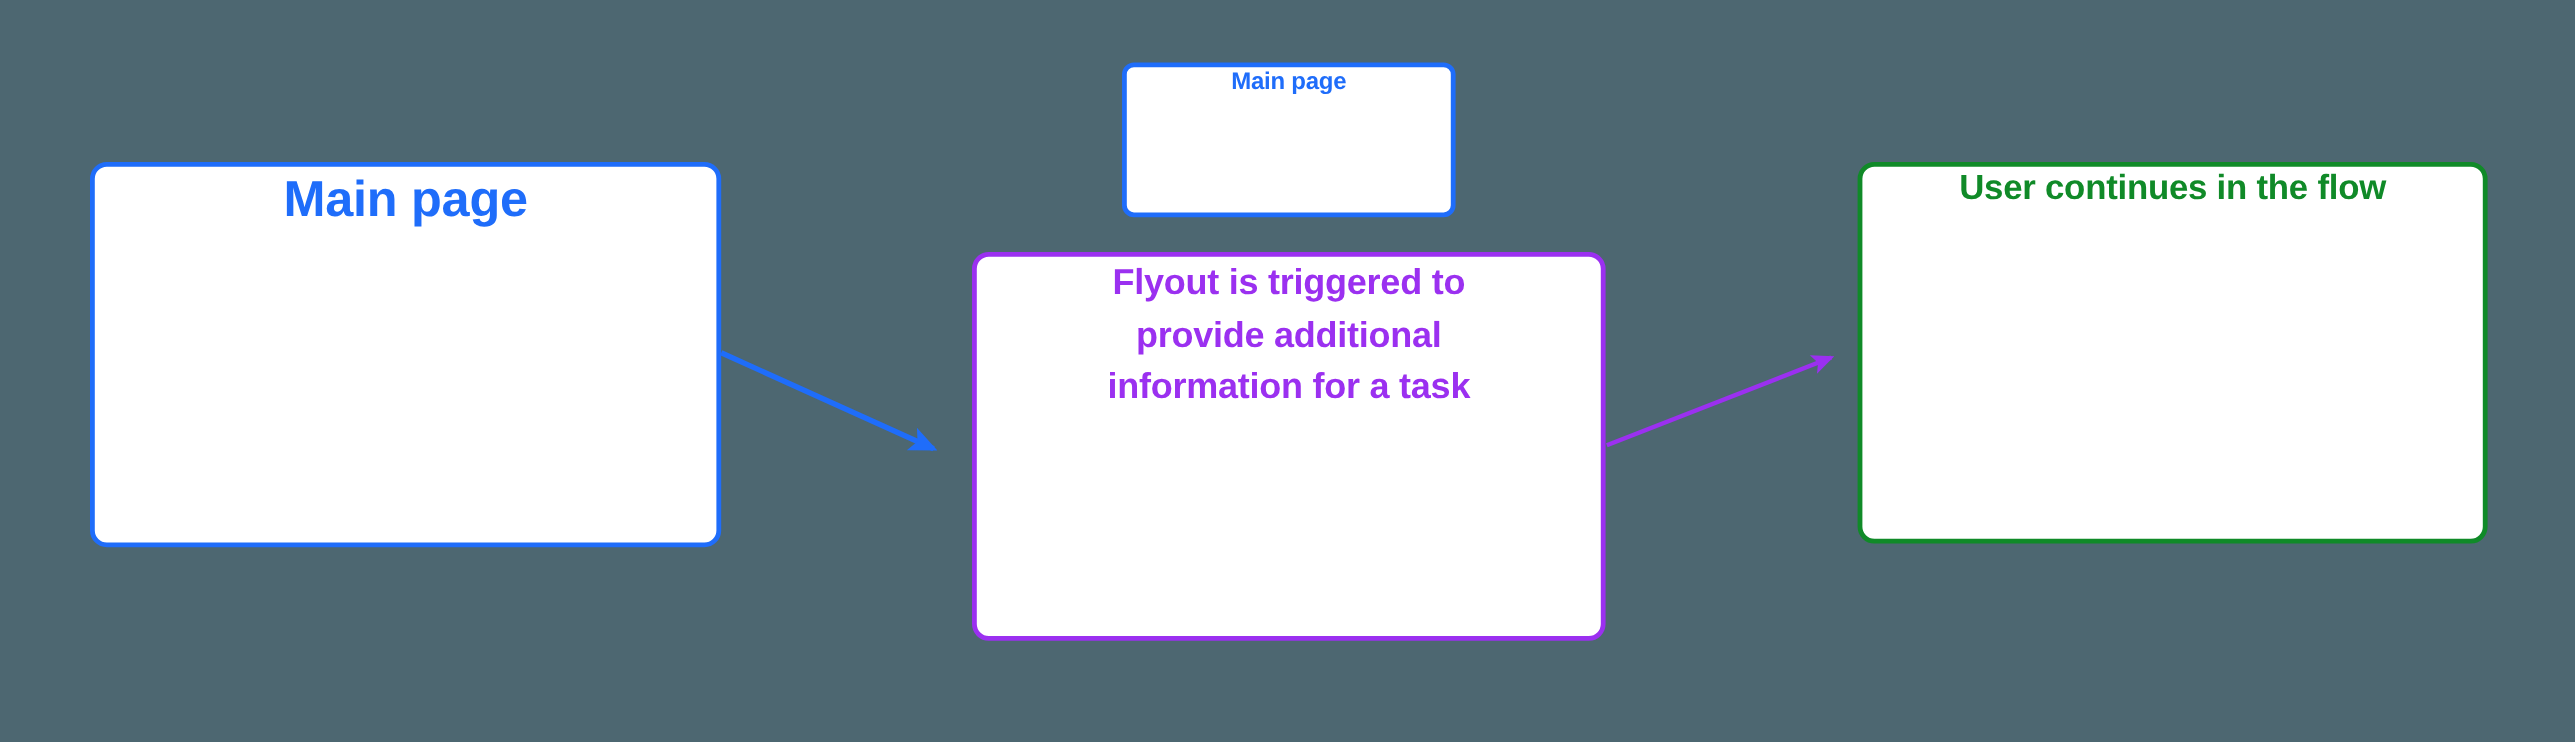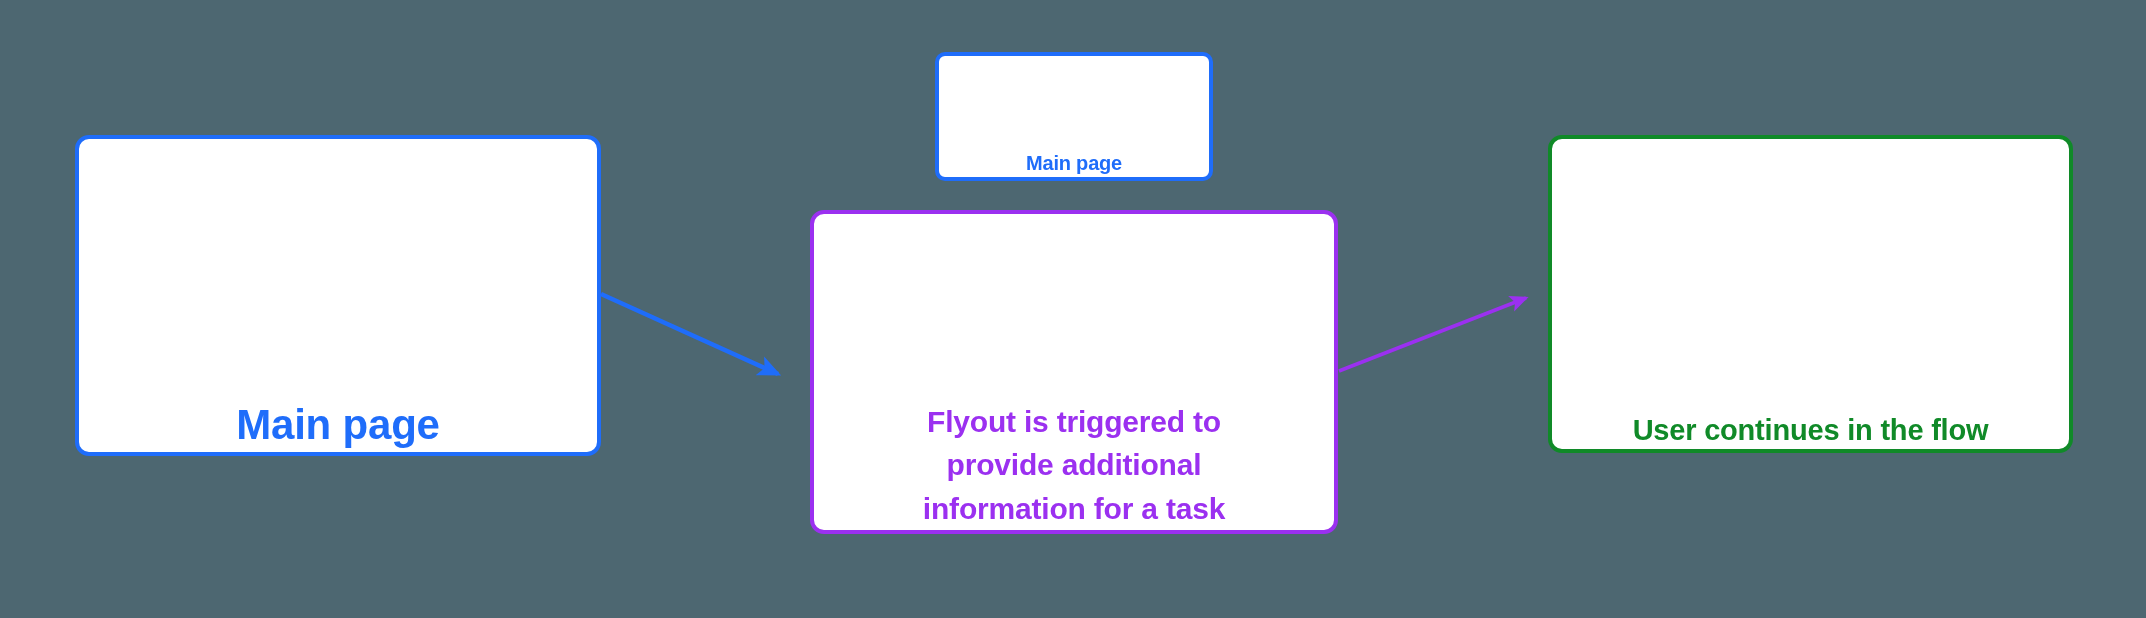--- a/index.html
+++ b/index.html
@@ -16,21 +16,21 @@
     overflow: hidden;
     font-family: "Liberation Sans", "DejaVu Sans", sans-serif;
   }
   .node {
     position: absolute;
     box-sizing: border-box;
     background: #ffffff;
     border-style: solid;
     border-radius: 14px;
     display: flex;
-    align-items: flex-end;
+    align-items: flex-start;
     justify-content: center;
     text-align: center;
   }
   .node-label {
     font-weight: 700;
     letter-spacing: -0.2px;
     line-height: 1.28;
     white-space: pre-line;
   }
 

